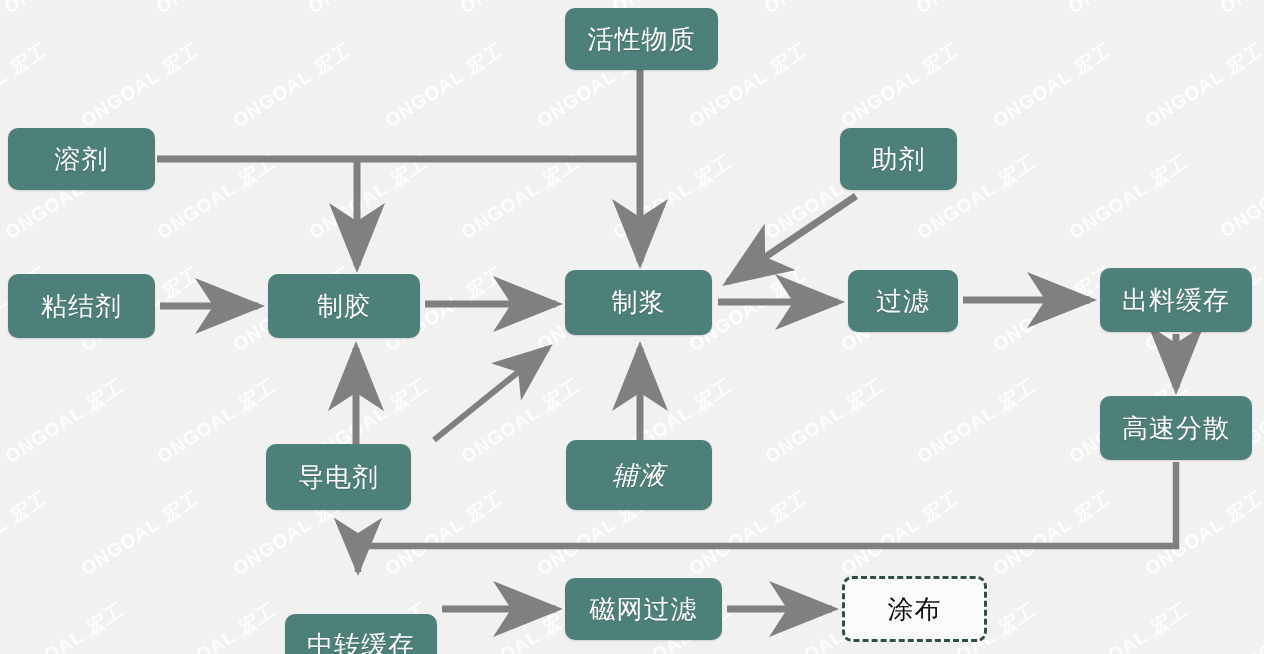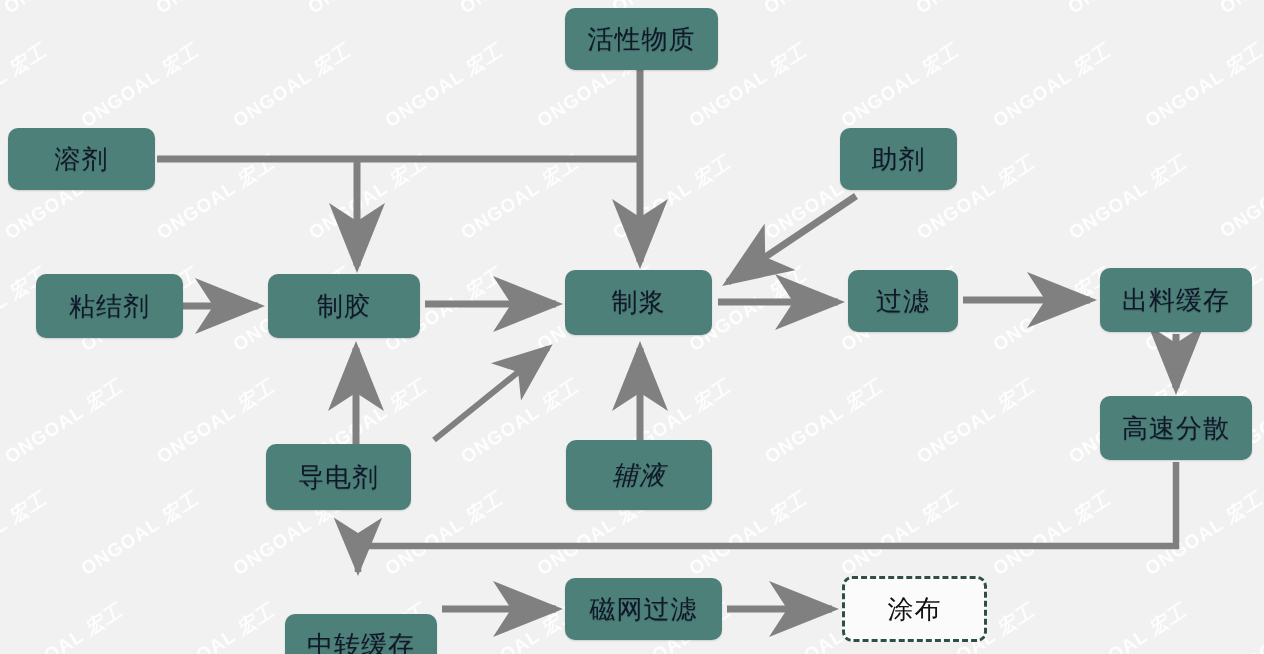--- a/index.html
+++ b/index.html
@@ -44,21 +44,21 @@
   }
   .node {
     position: absolute;
     z-index: 3;
     display: flex;
     align-items: center;
     justify-content: center;
     box-sizing: border-box;
     border-radius: 10px;
     background: #4d8078;
-    color: #0f172a;
+    color: #ffffff;
     font-size: 26px;
     font-weight: 400;
     letter-spacing: 1px;
     text-shadow: 0 1px 1px rgba(0,0,0,0.18);
     box-shadow: 0 1px 2px rgba(0,0,0,0.14);
   }
   .node.outline {
     background: #fbfbfb;
     color: #111111;
     border: 3px dashed #2f4f46;
@@ -184,21 +184,21 @@
   <div id="node-layer">
       <div class="node" style="left: 565px; top: 8px; width: 153px; height: 62px;">
         <span>活性物质</span>
       </div>
       <div class="node" style="left: 8px; top: 128px; width: 147px; height: 62px;">
         <span>溶剂</span>
       </div>
       <div class="node" style="left: 840px; top: 128px; width: 117px; height: 62px;">
         <span>助剂</span>
       </div>
-      <div class="node" style="left: 8px; top: 274px; width: 147px; height: 64px; margin-left: 28px;">
+      <div class="node" style="left: 8px; top: 274px; width: 147px; height: 64px;">
         <span>粘结剂</span>
       </div>
       <div class="node" style="left: 268px; top: 274px; width: 152px; height: 64px;">
         <span>制胶</span>
       </div>
       <div class="node" style="left: 565px; top: 270px; width: 147px; height: 65px;">
         <span>制浆</span>
       </div>
       <div class="node" style="left: 848px; top: 270px; width: 110px; height: 62px;">
         <span>过滤</span>

